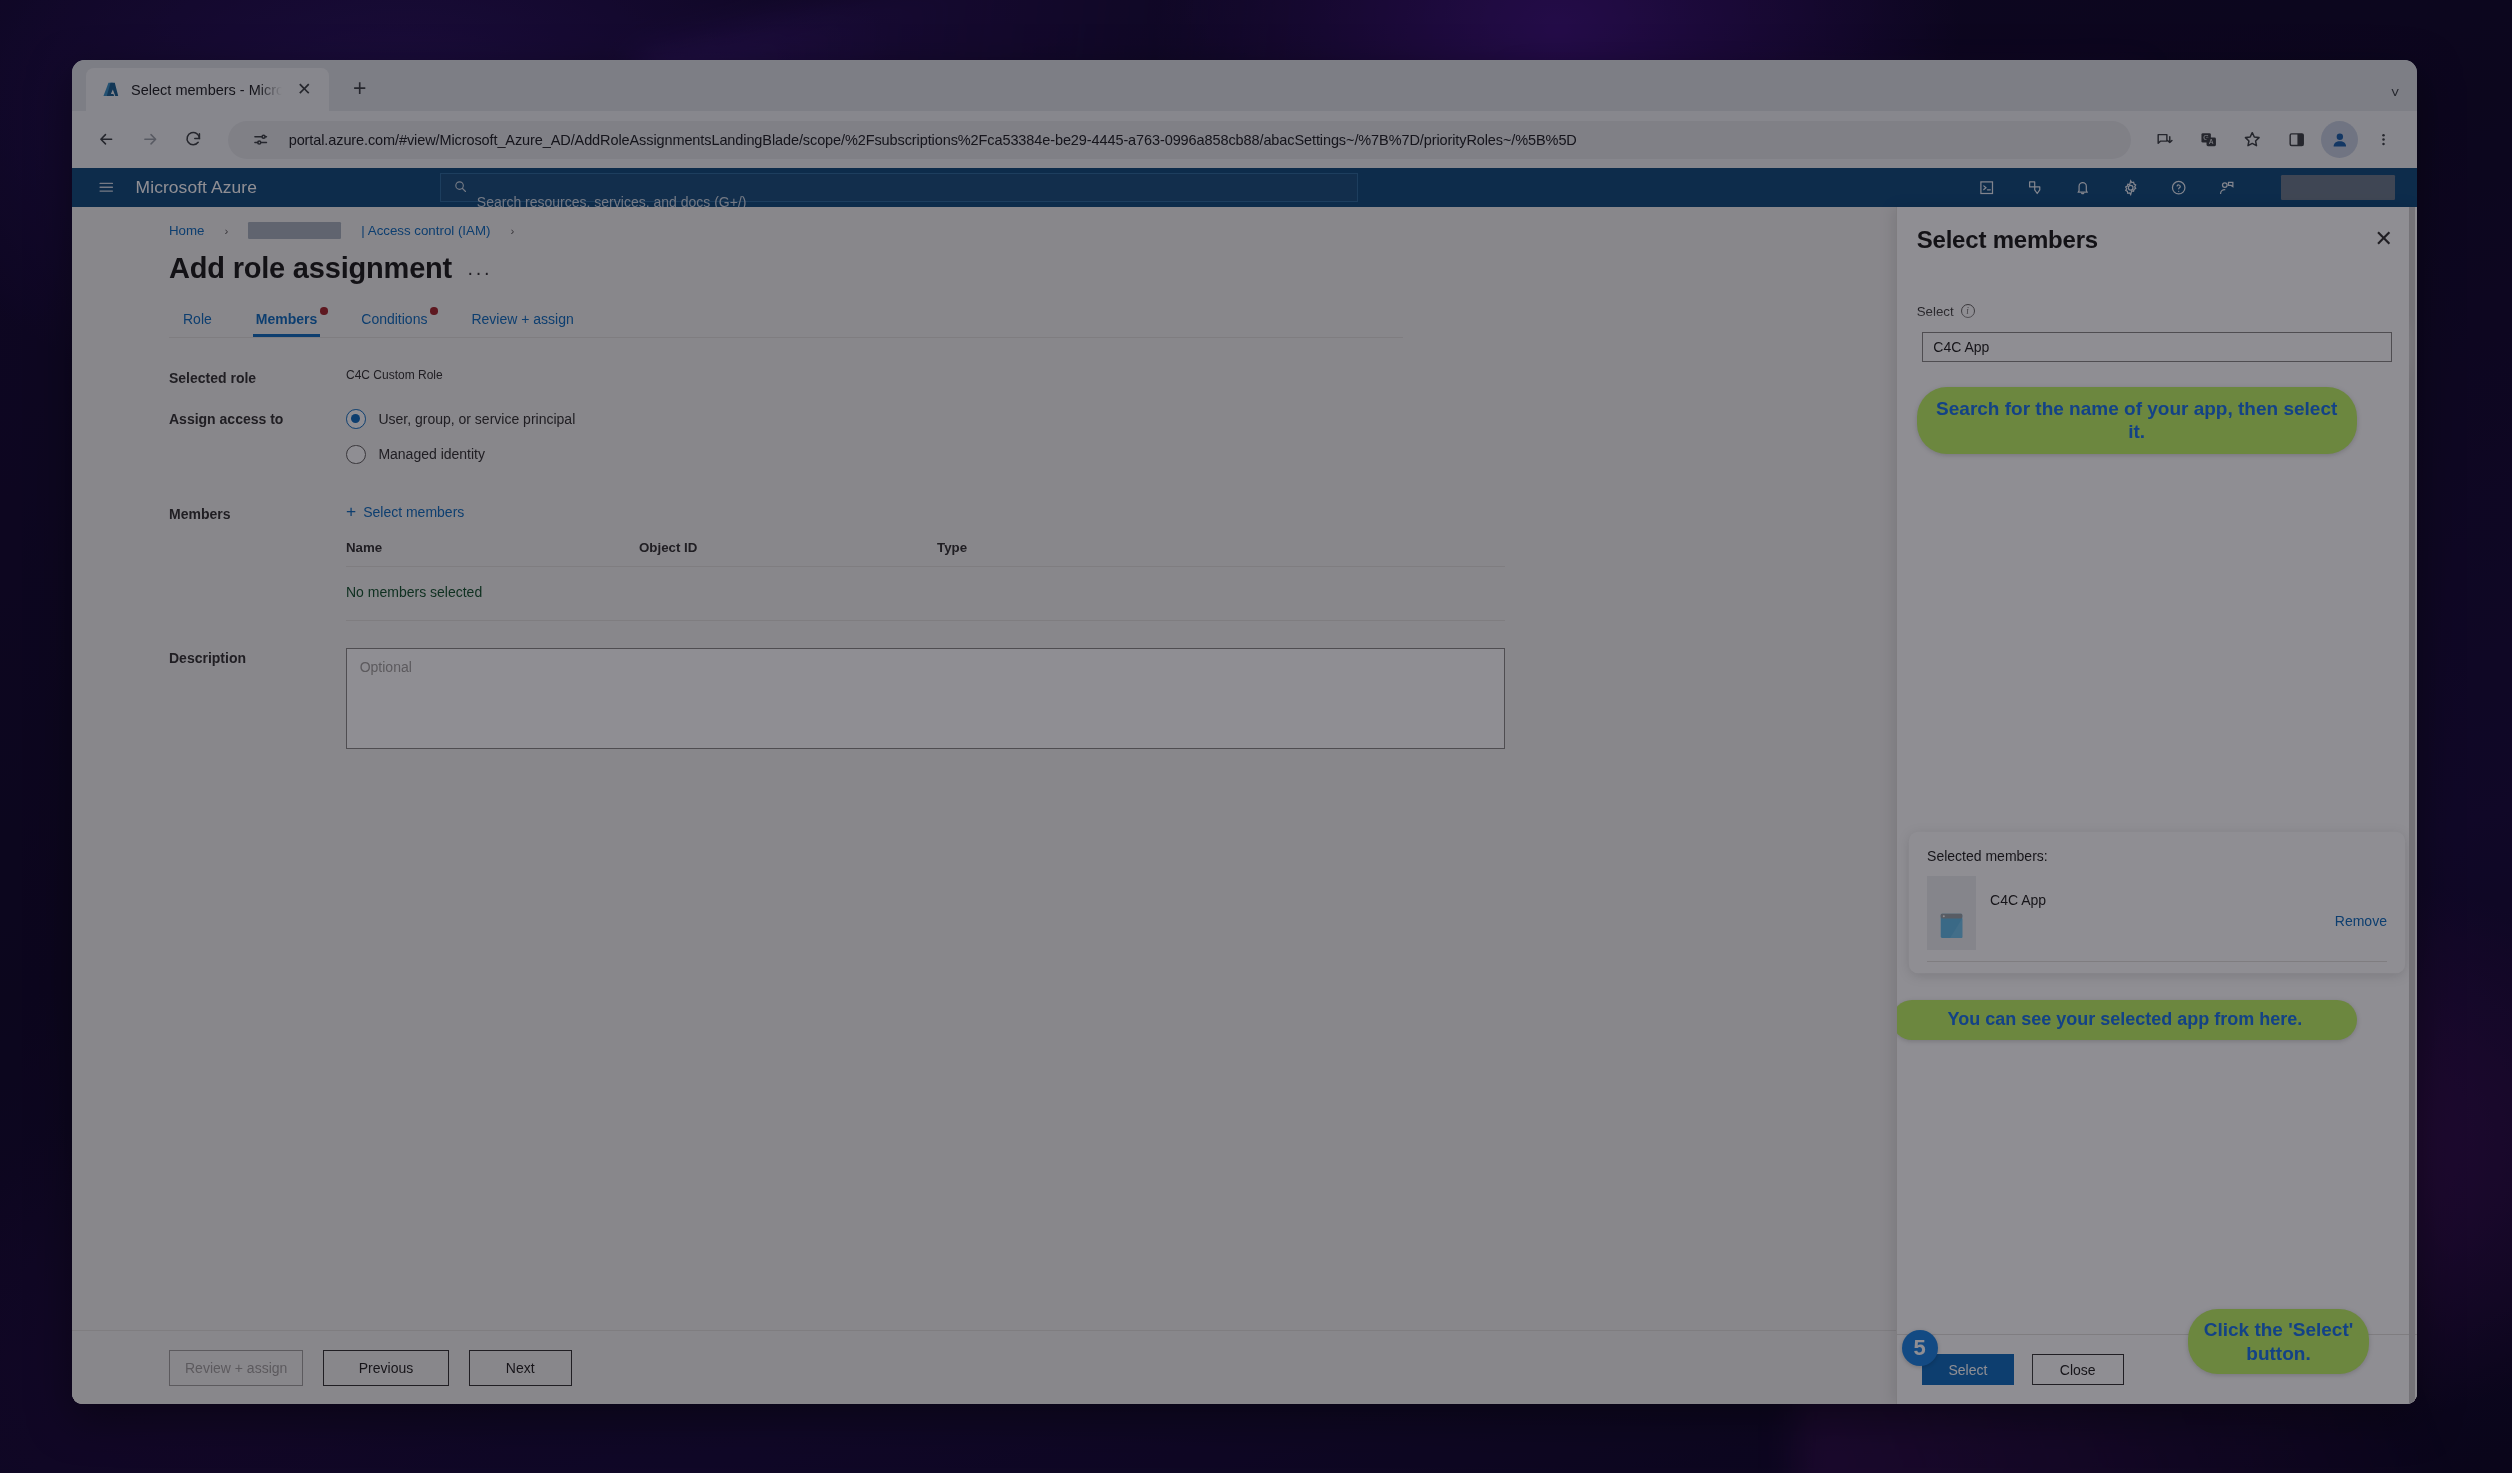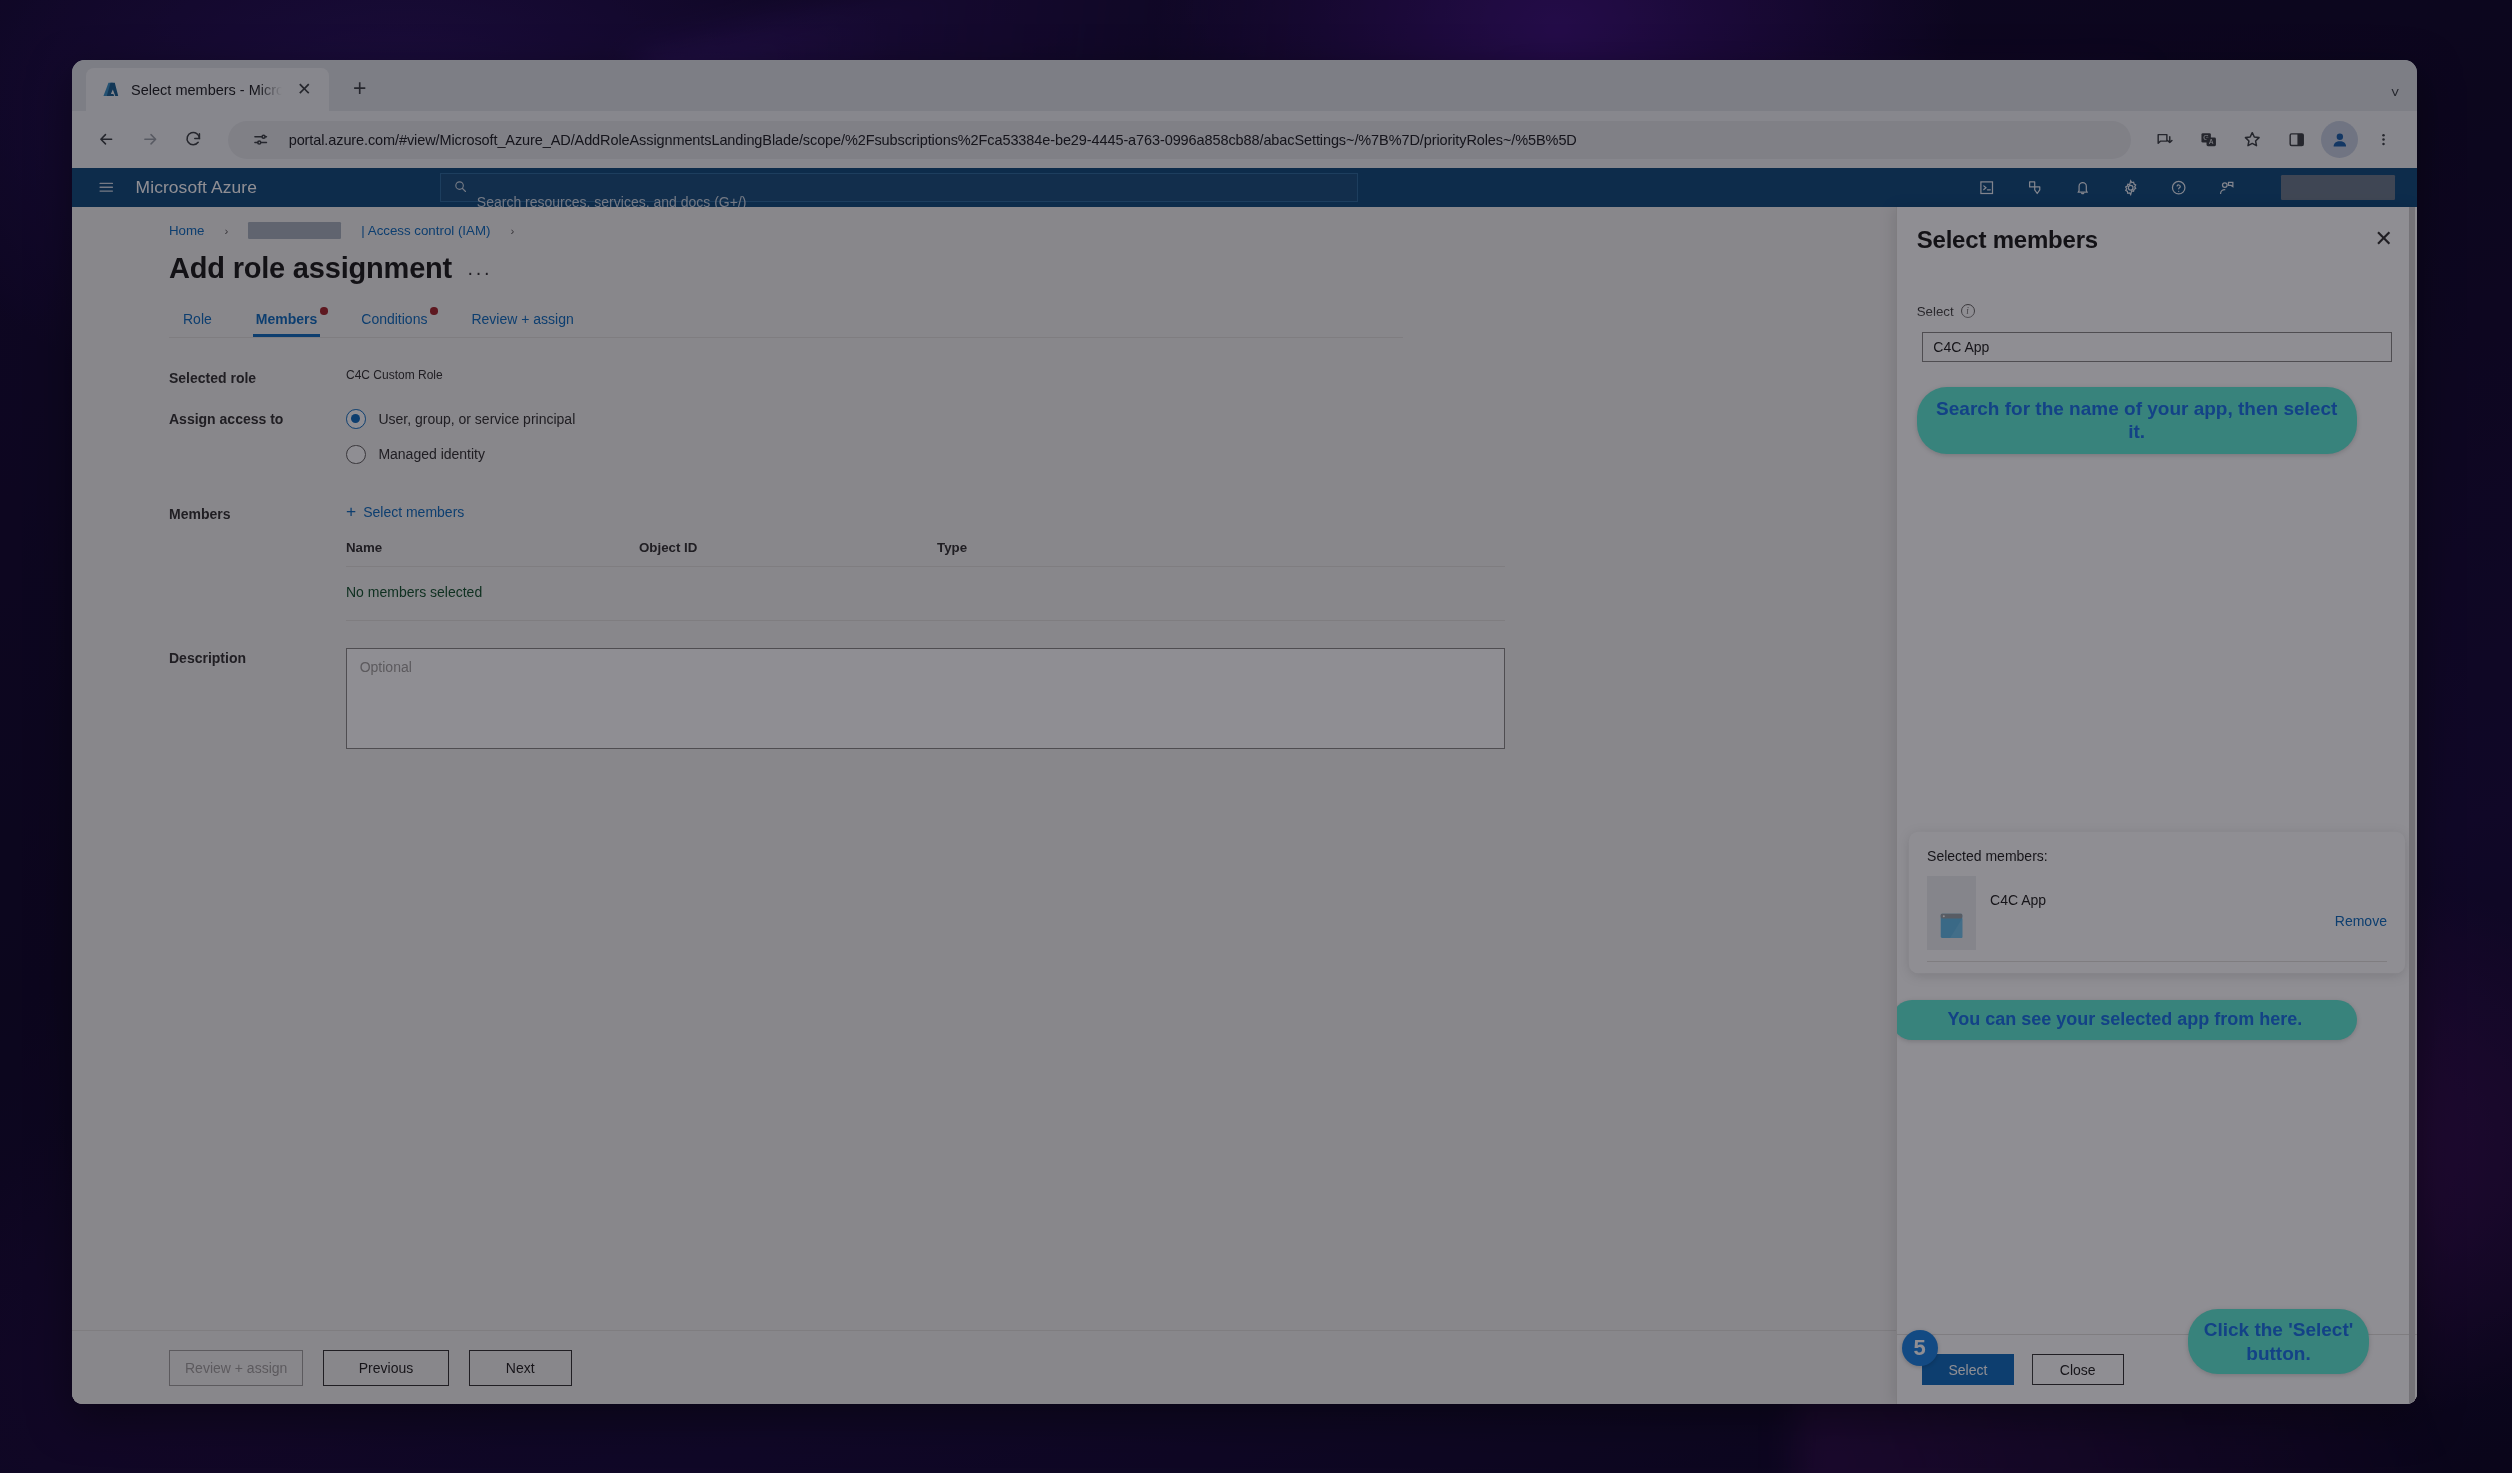--- a/index.html
+++ b/index.html
@@ -217,21 +217,21 @@
     background: #ffffff; box-shadow: 0 0 0 5.2px #ffffff, 0 0 15px 5.8px rgba(255,255,255,.95);
     position: relative; z-index: 4;
   }
   .search-input {
     height: 30px; border: 0.6px solid #8a8886; background: #fff;
     display: flex; align-items: center; padding: 0 10.4px;
     font-size: 14px; color: #201f1e;
   }
 
   .callout {
-    background: #5eead4; color: #1a73e8; font-weight: 700;
+    background: #bef264; color: #1a73e8; font-weight: 700;
     border-radius: 30px; text-align: center; line-height: 1.22;
     box-shadow: 0 1.2px 5.8px rgba(0,0,0,.18);
     position: absolute; z-index: 6;
   }
   .callout-1 { left: 19.7px; width: 440px; top: 133px; padding: 10.4px 15px; font-size: 19px; }
   .callout-2 { left: -4.6px; width: 465px; top: 746px; padding: 9.3px 14px; font-size: 18px; }
   .callout-3 {
     position: absolute; right: 48px; bottom: 30px; width: 181px;
     padding: 9.3px 14px; font-size: 19px;
   }

